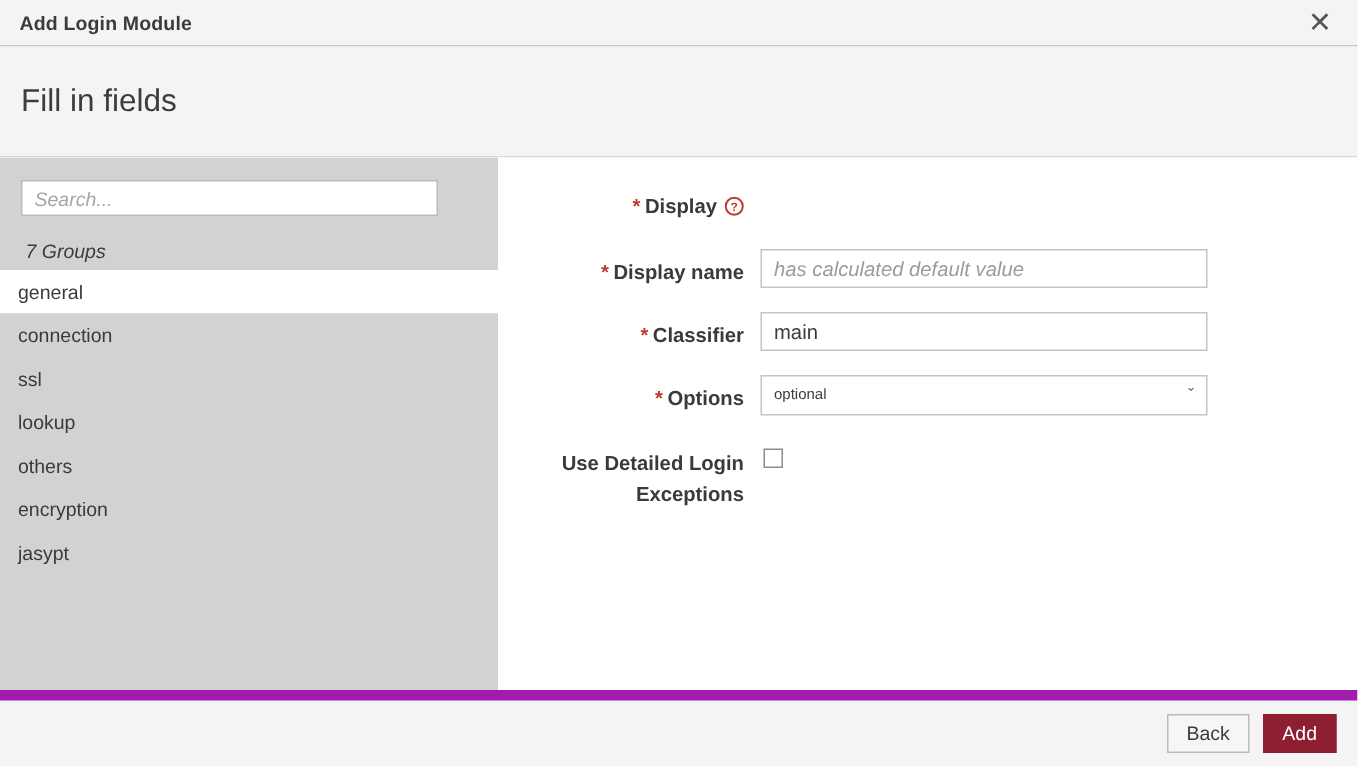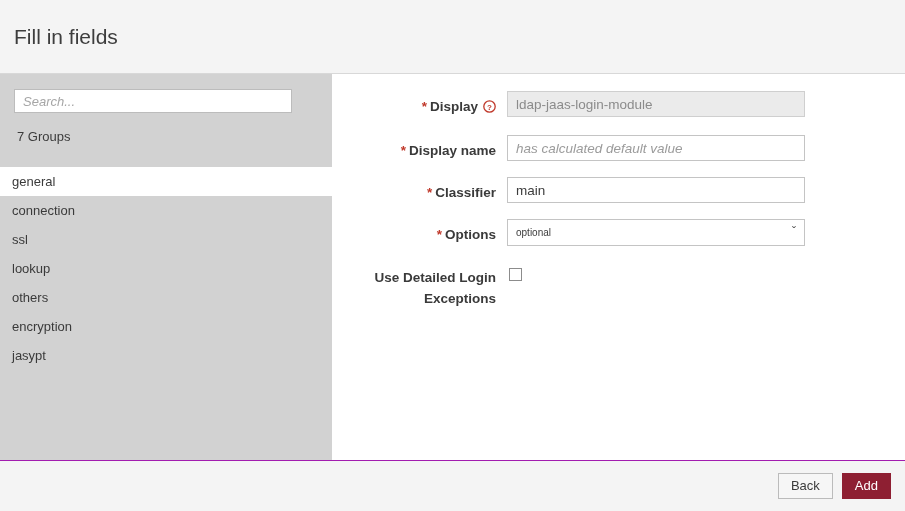--- a/index.html
+++ b/index.html
@@ -103,23 +103,24 @@
     font-size: 13px;
     font-family: "Liberation Sans", sans-serif;
     color: #444444;
     outline: none;
   }
   .search-input::placeholder {
     color: #a6a6a6;
     font-style: italic;
   }
   .groups-count {
-    padding: 16px 0 23px 17px;
+    padding: 16px 0 5px 17px;
     font-size: 13px;
     color: #3c3c3c;
+    font-style: italic;
   }
   .group-list {
     flex: 1;
   }
   .group-item {
     height: 29px;
     display: flex;
     align-items: center;
     padding-left: 12px;
     font-size: 13px;
@@ -228,21 +229,21 @@
     margin-top: 6px;
     margin-left: 2px;
     cursor: pointer;
   }
 
   
   .footer {
     height: 51px;
     min-height: 51px;
     background: #f4f4f4;
-    border-top: 1px solid #a21caf;
+    border-top: 7px solid #a21caf;
     display: flex;
     align-items: center;
     justify-content: flex-end;
     padding-right: 14px;
     box-sizing: border-box;
   }
   .btn {
     font-family: "Liberation Sans", sans-serif;
     font-size: 13px;
     border: 1px solid transparent;
@@ -264,20 +265,24 @@
     border-color: #8e1f32;
     color: #ffffff;
     min-width: 46px;
   }
 </style>
 </head>
 <body>
 
 <div class="dialog">
 
+  <div class="titlebar">
+    <div class="titlebar-title">Add Login Module</div>
+    <div class="close-btn">✕</div>
+  </div>
 
   <div class="header-band">
     <div class="header-title">Fill in fields</div>
   </div>
 
   <div class="body">
 
     <div class="sidebar">
       <div class="search-wrap">
         <input class="search-input" type="text" placeholder="Search..." style="">
@@ -296,23 +301,20 @@
 
     <div class="form-panel">
 
       <div class="form-row">
         <div class="form-label">
           <span class="req-star">*</span><span>Display</span><span class="help-icon"><svg width="13" height="13" viewBox="0 0 13 13">
                 <circle cx="6.5" cy="6.5" r="5.7" fill="none" stroke="#c0392b" stroke-width="1.3"></circle>
                 <text x="6.5" y="9.6" text-anchor="middle" font-family="Liberation Sans, sans-serif" font-size="8" font-weight="bold" fill="#c0392b">?</text>
               </svg></span>
         </div>
-        <div class="form-control">
-          <input class="text-input disabled" type="text" disabled="" value="ldap-jaas-login-module" style="">
-        </div>
       </div>
 
       <div class="form-row">
         <div class="form-label">
           <span class="req-star">*</span><span>Display name</span>
         </div>
         <div class="form-control">
           <input class="text-input" type="text" placeholder="has calculated default value" style="">
         </div>
       </div>

